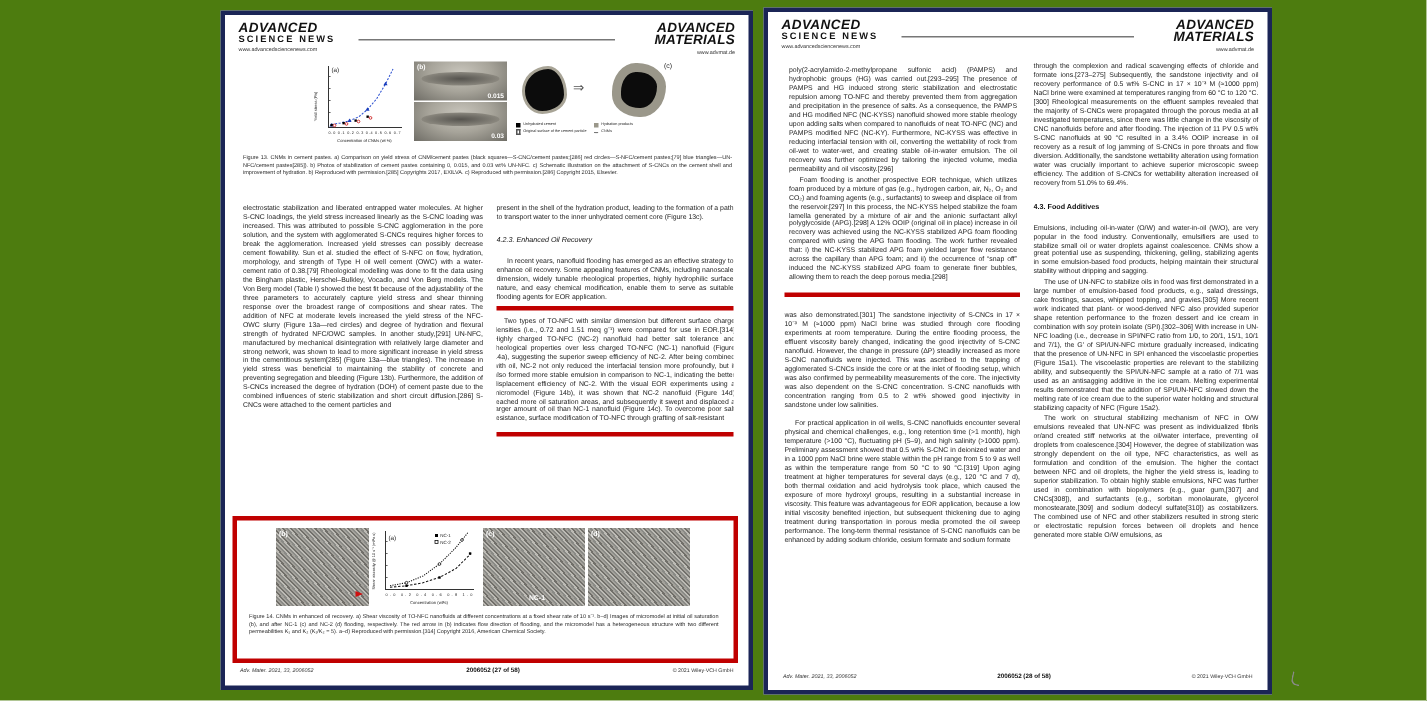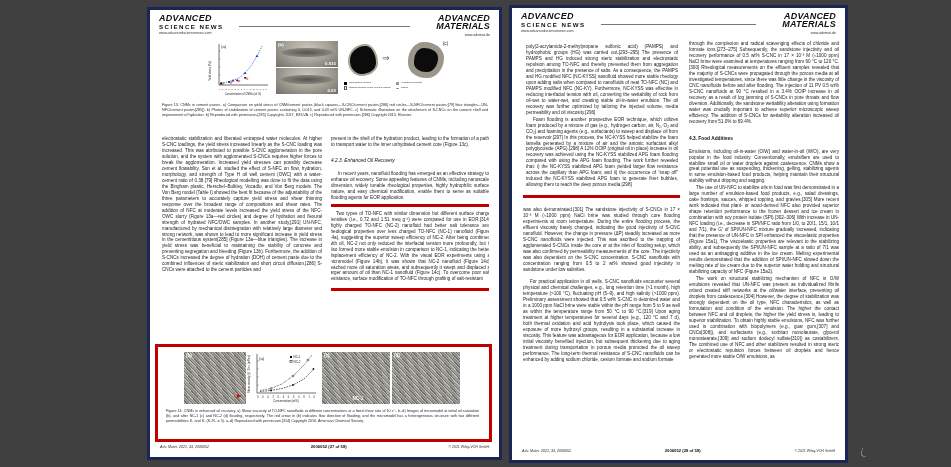--- a/index.html
+++ b/index.html
@@ -1,18 +1,18 @@
 <!DOCTYPE html>
 <html><head>
 <meta charset="utf-8">
 <style>
   * { margin:0; padding:0; box-sizing:border-box; }
   html,body { background:#fff; }
   .canvas {
-    position:relative; width:951px; height:467px; background:#404040;
+    position:relative; width:951px; height:467px; background:#4d7c0f;
     overflow:hidden; font-family:"Liberation Sans", sans-serif; color:#1a1a1a;
   }
   .page { position:absolute; background:#fff; border:3px solid #1b2556; }
   .page-inner { position:relative; width:100%; height:100%; }
 
   
   .hdr { position:absolute; top:4px; left:9px; right:9px; height:26px; }
   .asn { position:absolute; left:0; top:0; }
   .asn-l1 { font-size:9px; font-weight:bold; font-style:italic; letter-spacing:.3px; line-height:1; color:#111; }
   .asn-l2 { font-size:6.2px; font-weight:bold; letter-spacing:1.4px; line-height:1; color:#111; margin-top:1px; }

